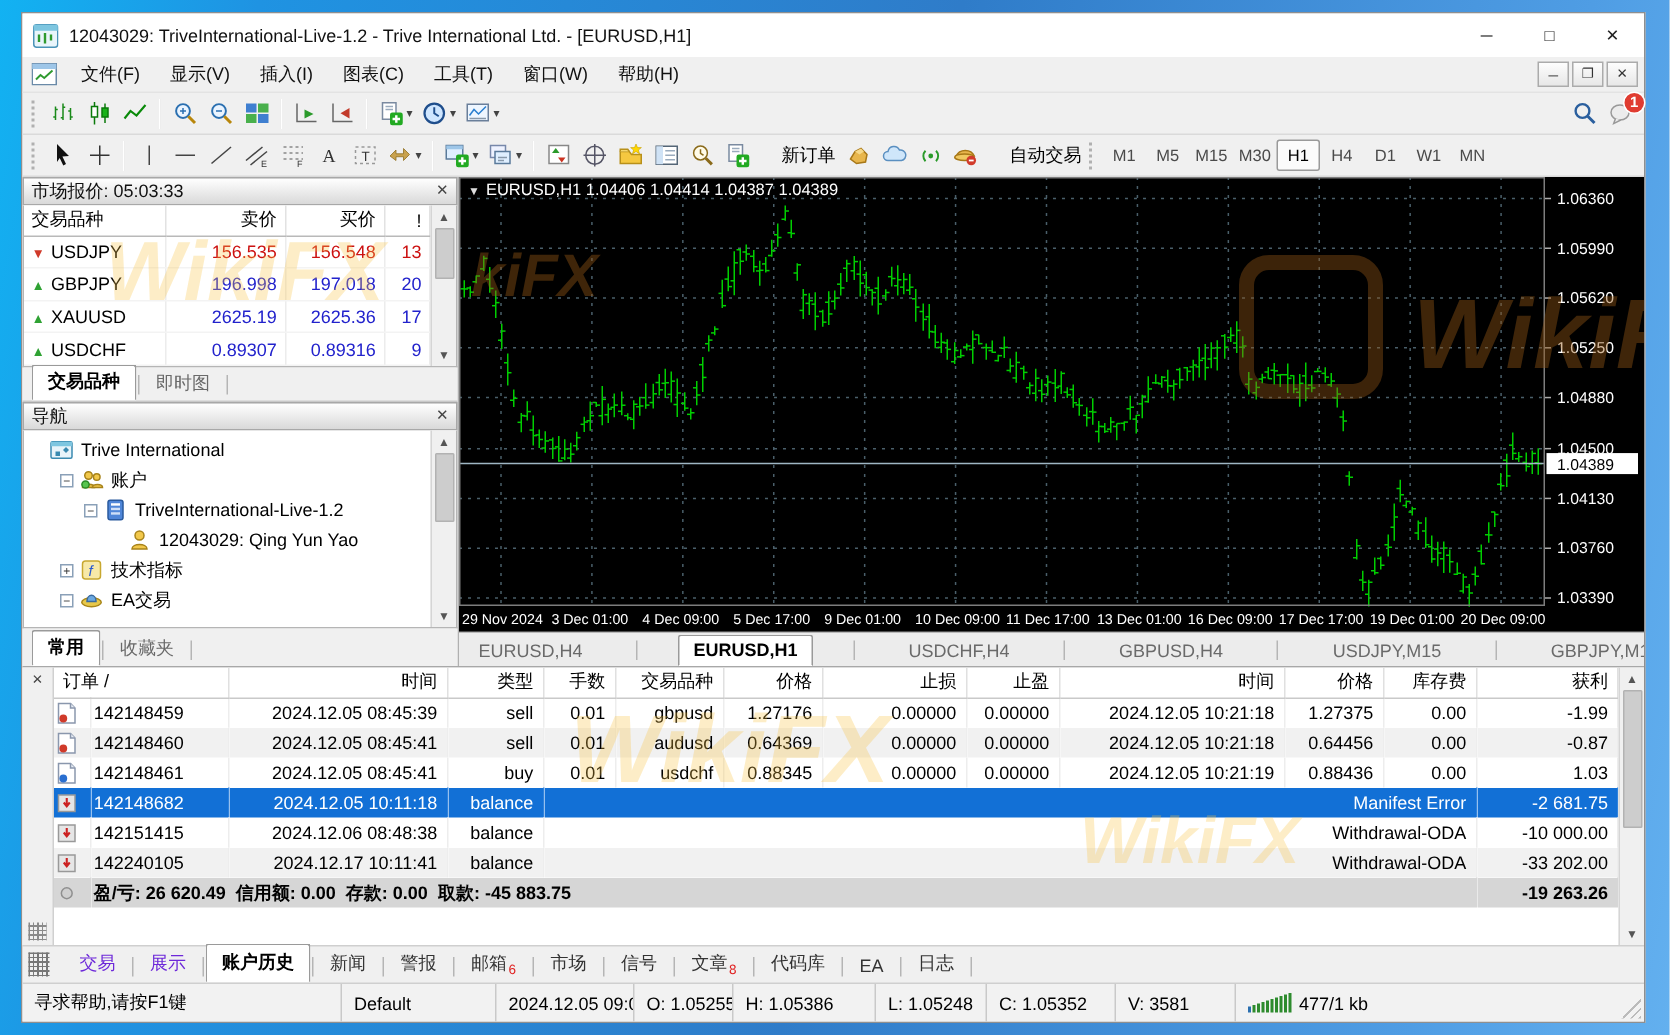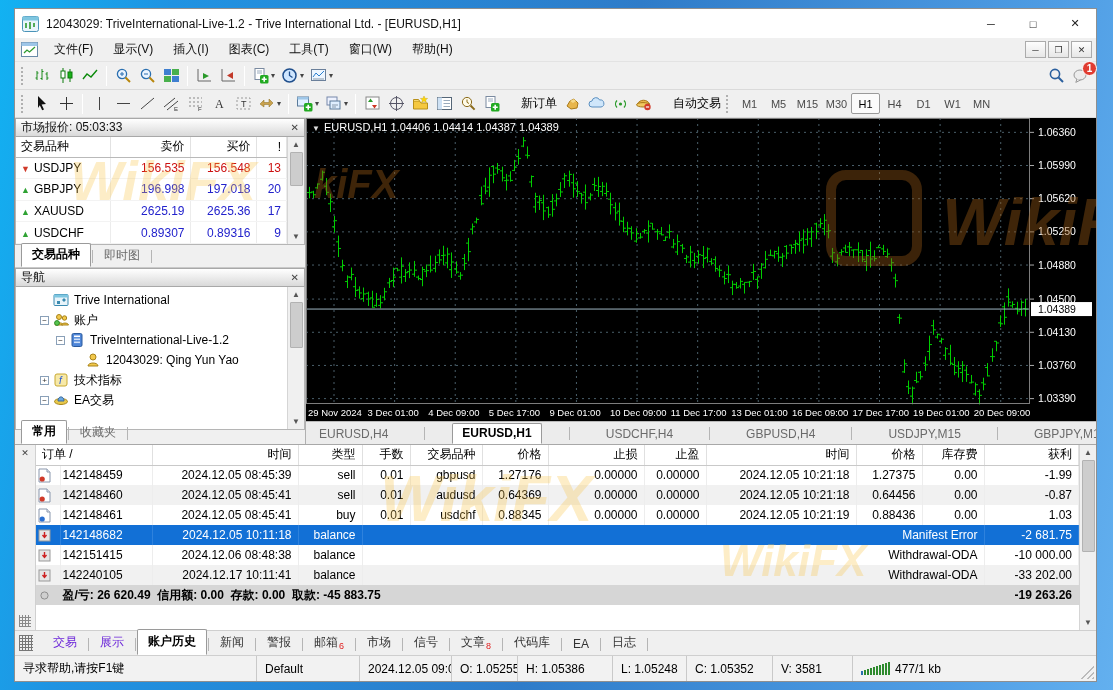--- a/index.html
+++ b/index.html
@@ -568,21 +568,21 @@
           <span class="ptab">即时图</span>
           <span class="ptabsep"></span>
         </div>
 
       <div class="panel-caption">
         <span>导航</span>
         <span class="pclose">✕</span>
       </div>
       <div class="nav-tree">
         <div class="nav-items" id="nav-items">
-            <div class="nav-row" style="padding-left: 24px;">
+            <div class="nav-row" style="padding-left: 4px;">
               <span class="expspace"></span>
               <span class="nav-ico">
                 <svg viewBox="0 0 16 16">
                   <rect x="1" y="2.5" width="14" height="11" rx="1" fill="#e8f4fa" stroke="#3a8ab0"></rect>
                   <rect x="1" y="2.5" width="14" height="3" fill="#7ec6e0"></rect>
                   <path d="M4 9h3v3H4z" fill="#3a8ab0"></path>
                   <path d="M9 8l2-2 2 2-2 2z" fill="#3a8ab0"></path>
                 </svg>
               </span>
               <span>Trive International</span>
@@ -643,21 +643,21 @@
               <span>EA交易</span>
             </div>
           </div>
         <div class="vscroll">
           <span class="sarr">▲</span>
           <span class="sthumb" style="height:46px"></span>
           <span class="sfill"></span>
           <span class="sarr">▼</span>
         </div>
       </div>
-      <div class="panel-tabs" id="nav-tabs" style="height:14px;border-bottom:none">
+      <div class="panel-tabs" id="nav-tabs" style="height:25px;border-bottom:none">
           <span class="ptab active">常用</span>
           <span class="ptabsep"></span>
           <span class="ptab">收藏夹</span>
           <span class="ptabsep"></span>
         </div>
     </div>
 
     <div class="chartcol">
       <div id="chart-plot">
         <div class="ohlc"><span class="tri">▼</span><span>EURUSD,H1  1.04406 1.04414 1.04387 1.04389</span></div>
@@ -1432,21 +1432,21 @@
       <span class="ptabsep"></span>
       <span class="ttab">代码库</span>
       <span class="ptabsep"></span>
       <span class="ttab">EA</span>
       <span class="ptabsep"></span>
       <span class="ttab">日志</span>
       <span class="ptabsep"></span>
     </div>
 
   <div class="statusbar">
-    <div class="seg" style="width:242px">寻求帮助,请按F1键</div>
+    <div class="seg" style="width:213px">寻求帮助,请按F1键</div>
     <div class="seg" style="width:103px">Default</div>
     <div class="seg" style="width:92px">2024.12.05 09:00</div>
     <div class="seg" style="width:66px">O: 1.05255</div>
     <div class="seg" style="width:95px">H: 1.05386</div>
     <div class="seg" style="width:74px">L: 1.05248</div>
     <div class="seg" style="width:86px">C: 1.05352</div>
     <div class="seg" style="width:80px">V: 3581</div>
     <div class="seg" style="border-right:none">
       <span class="sigbars">
         <i style="height:4px;background:#2a6fb0"></i>

